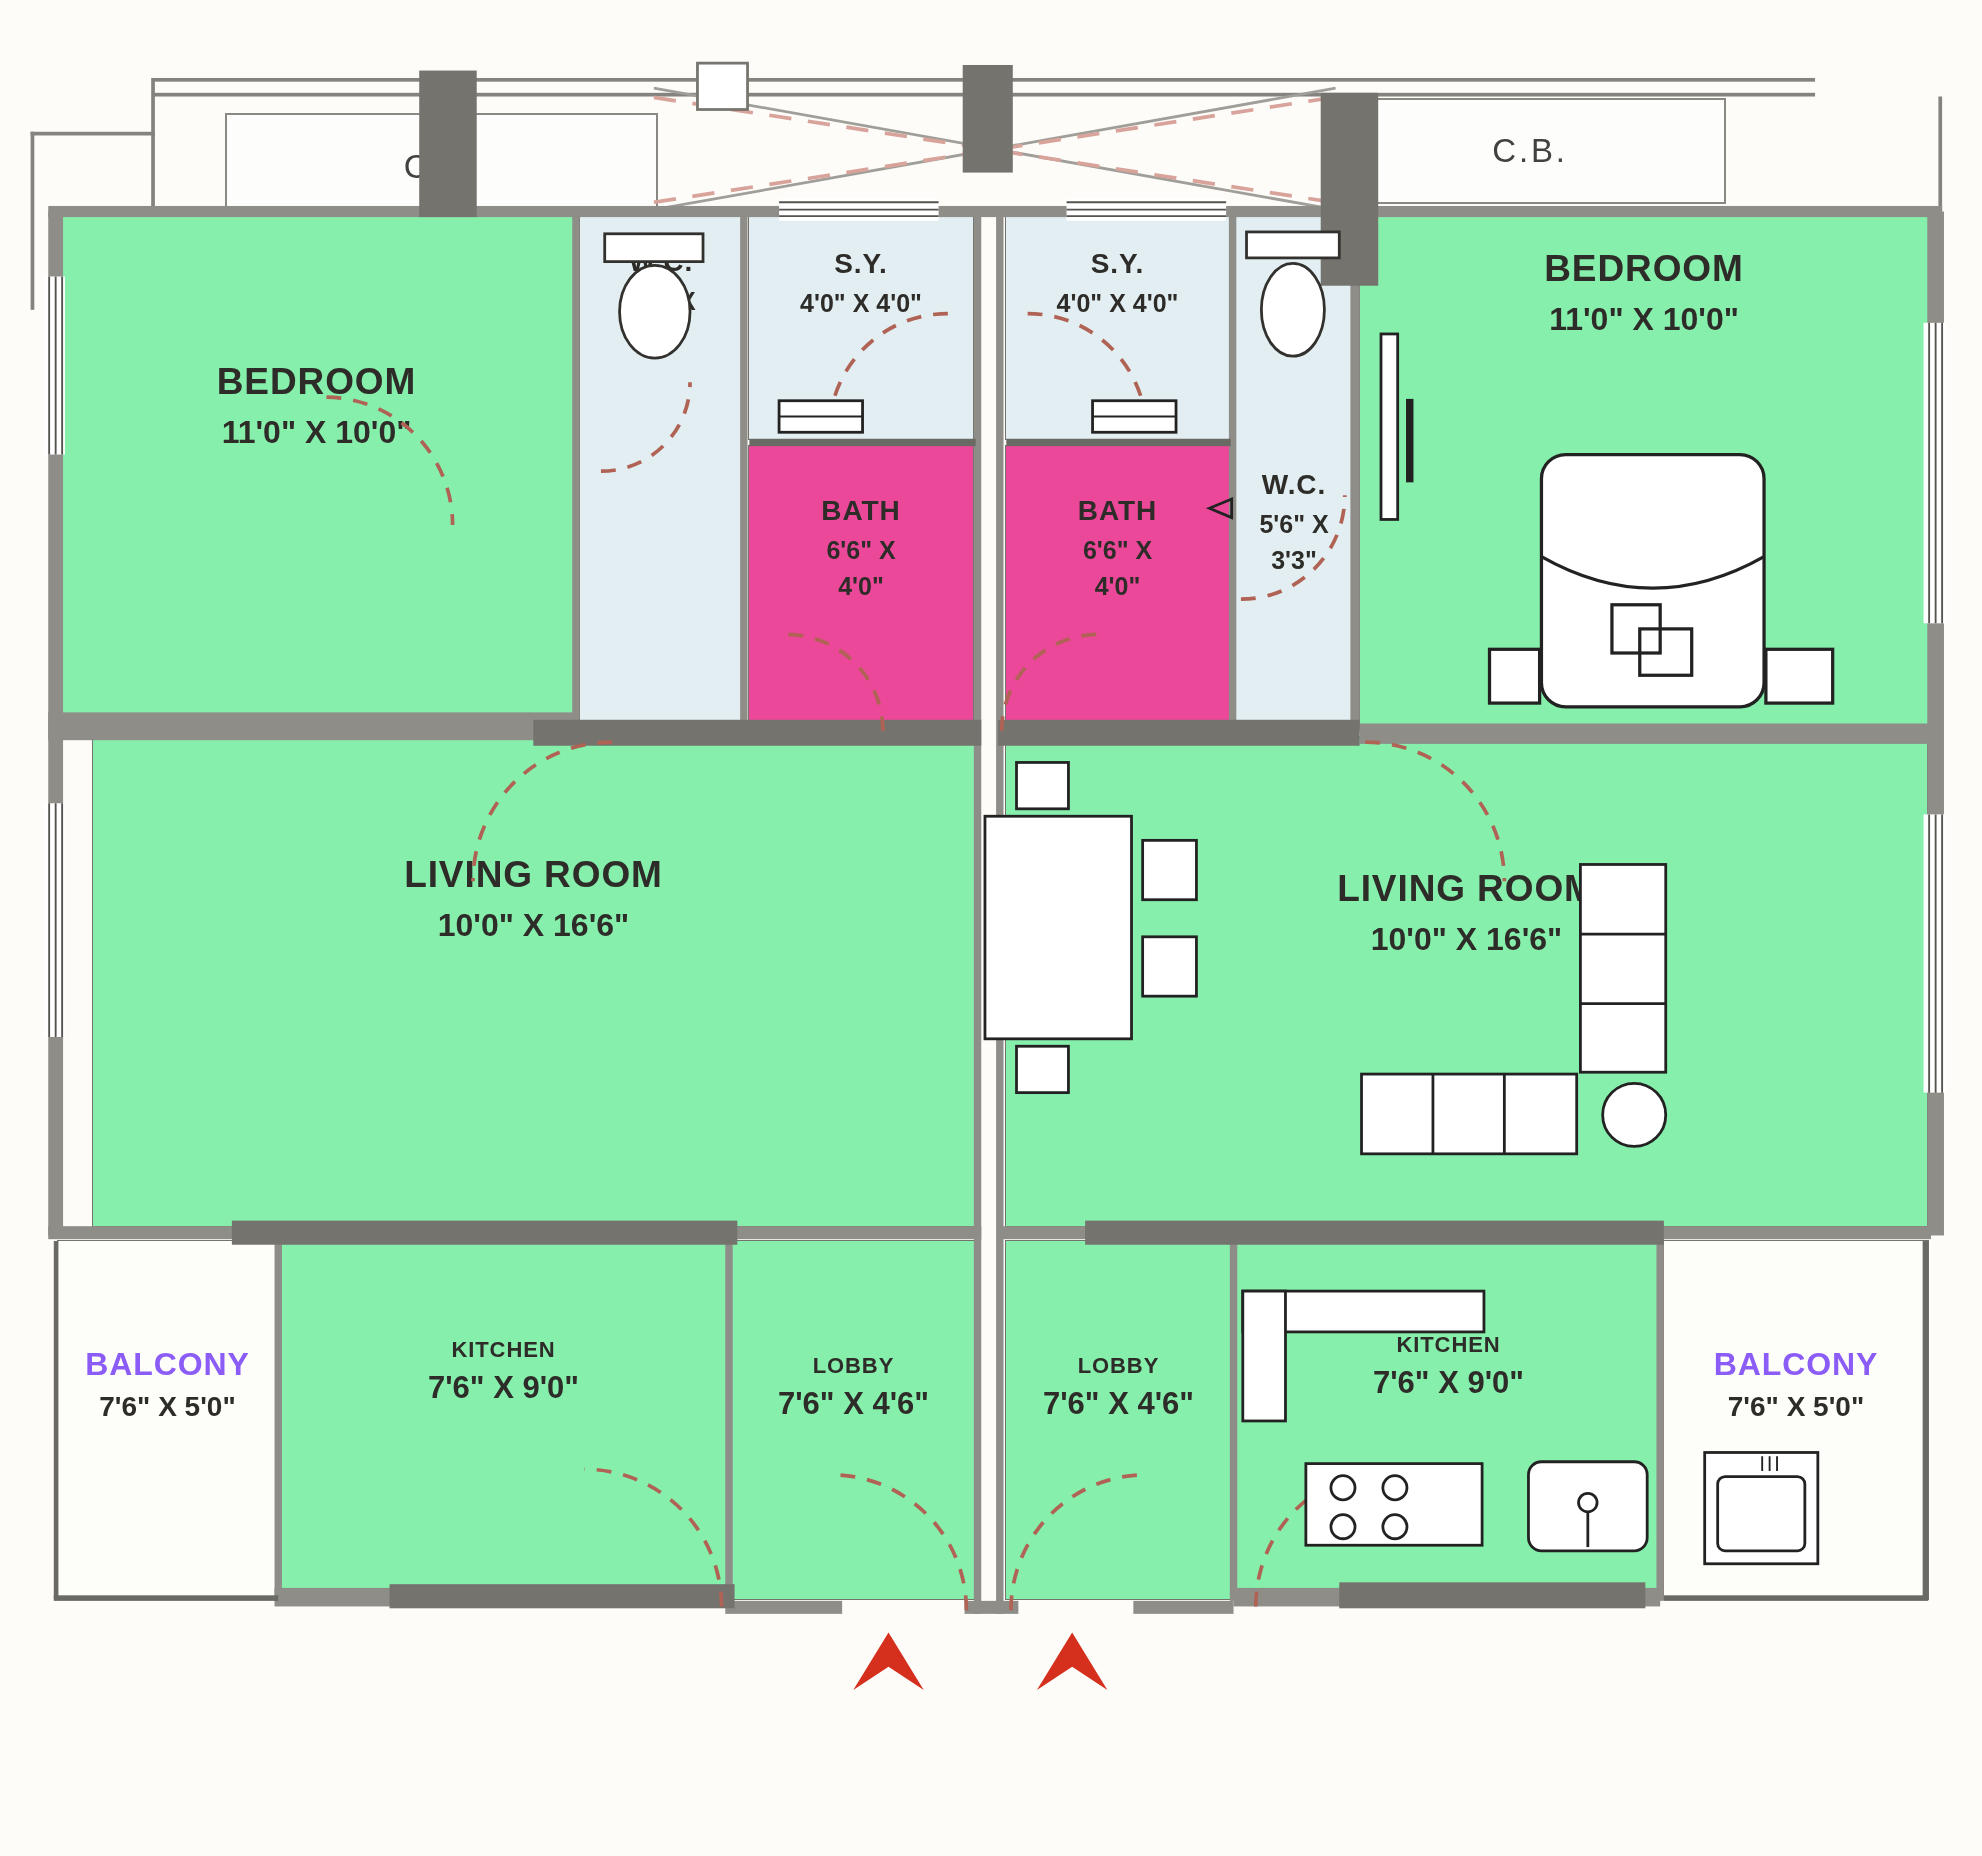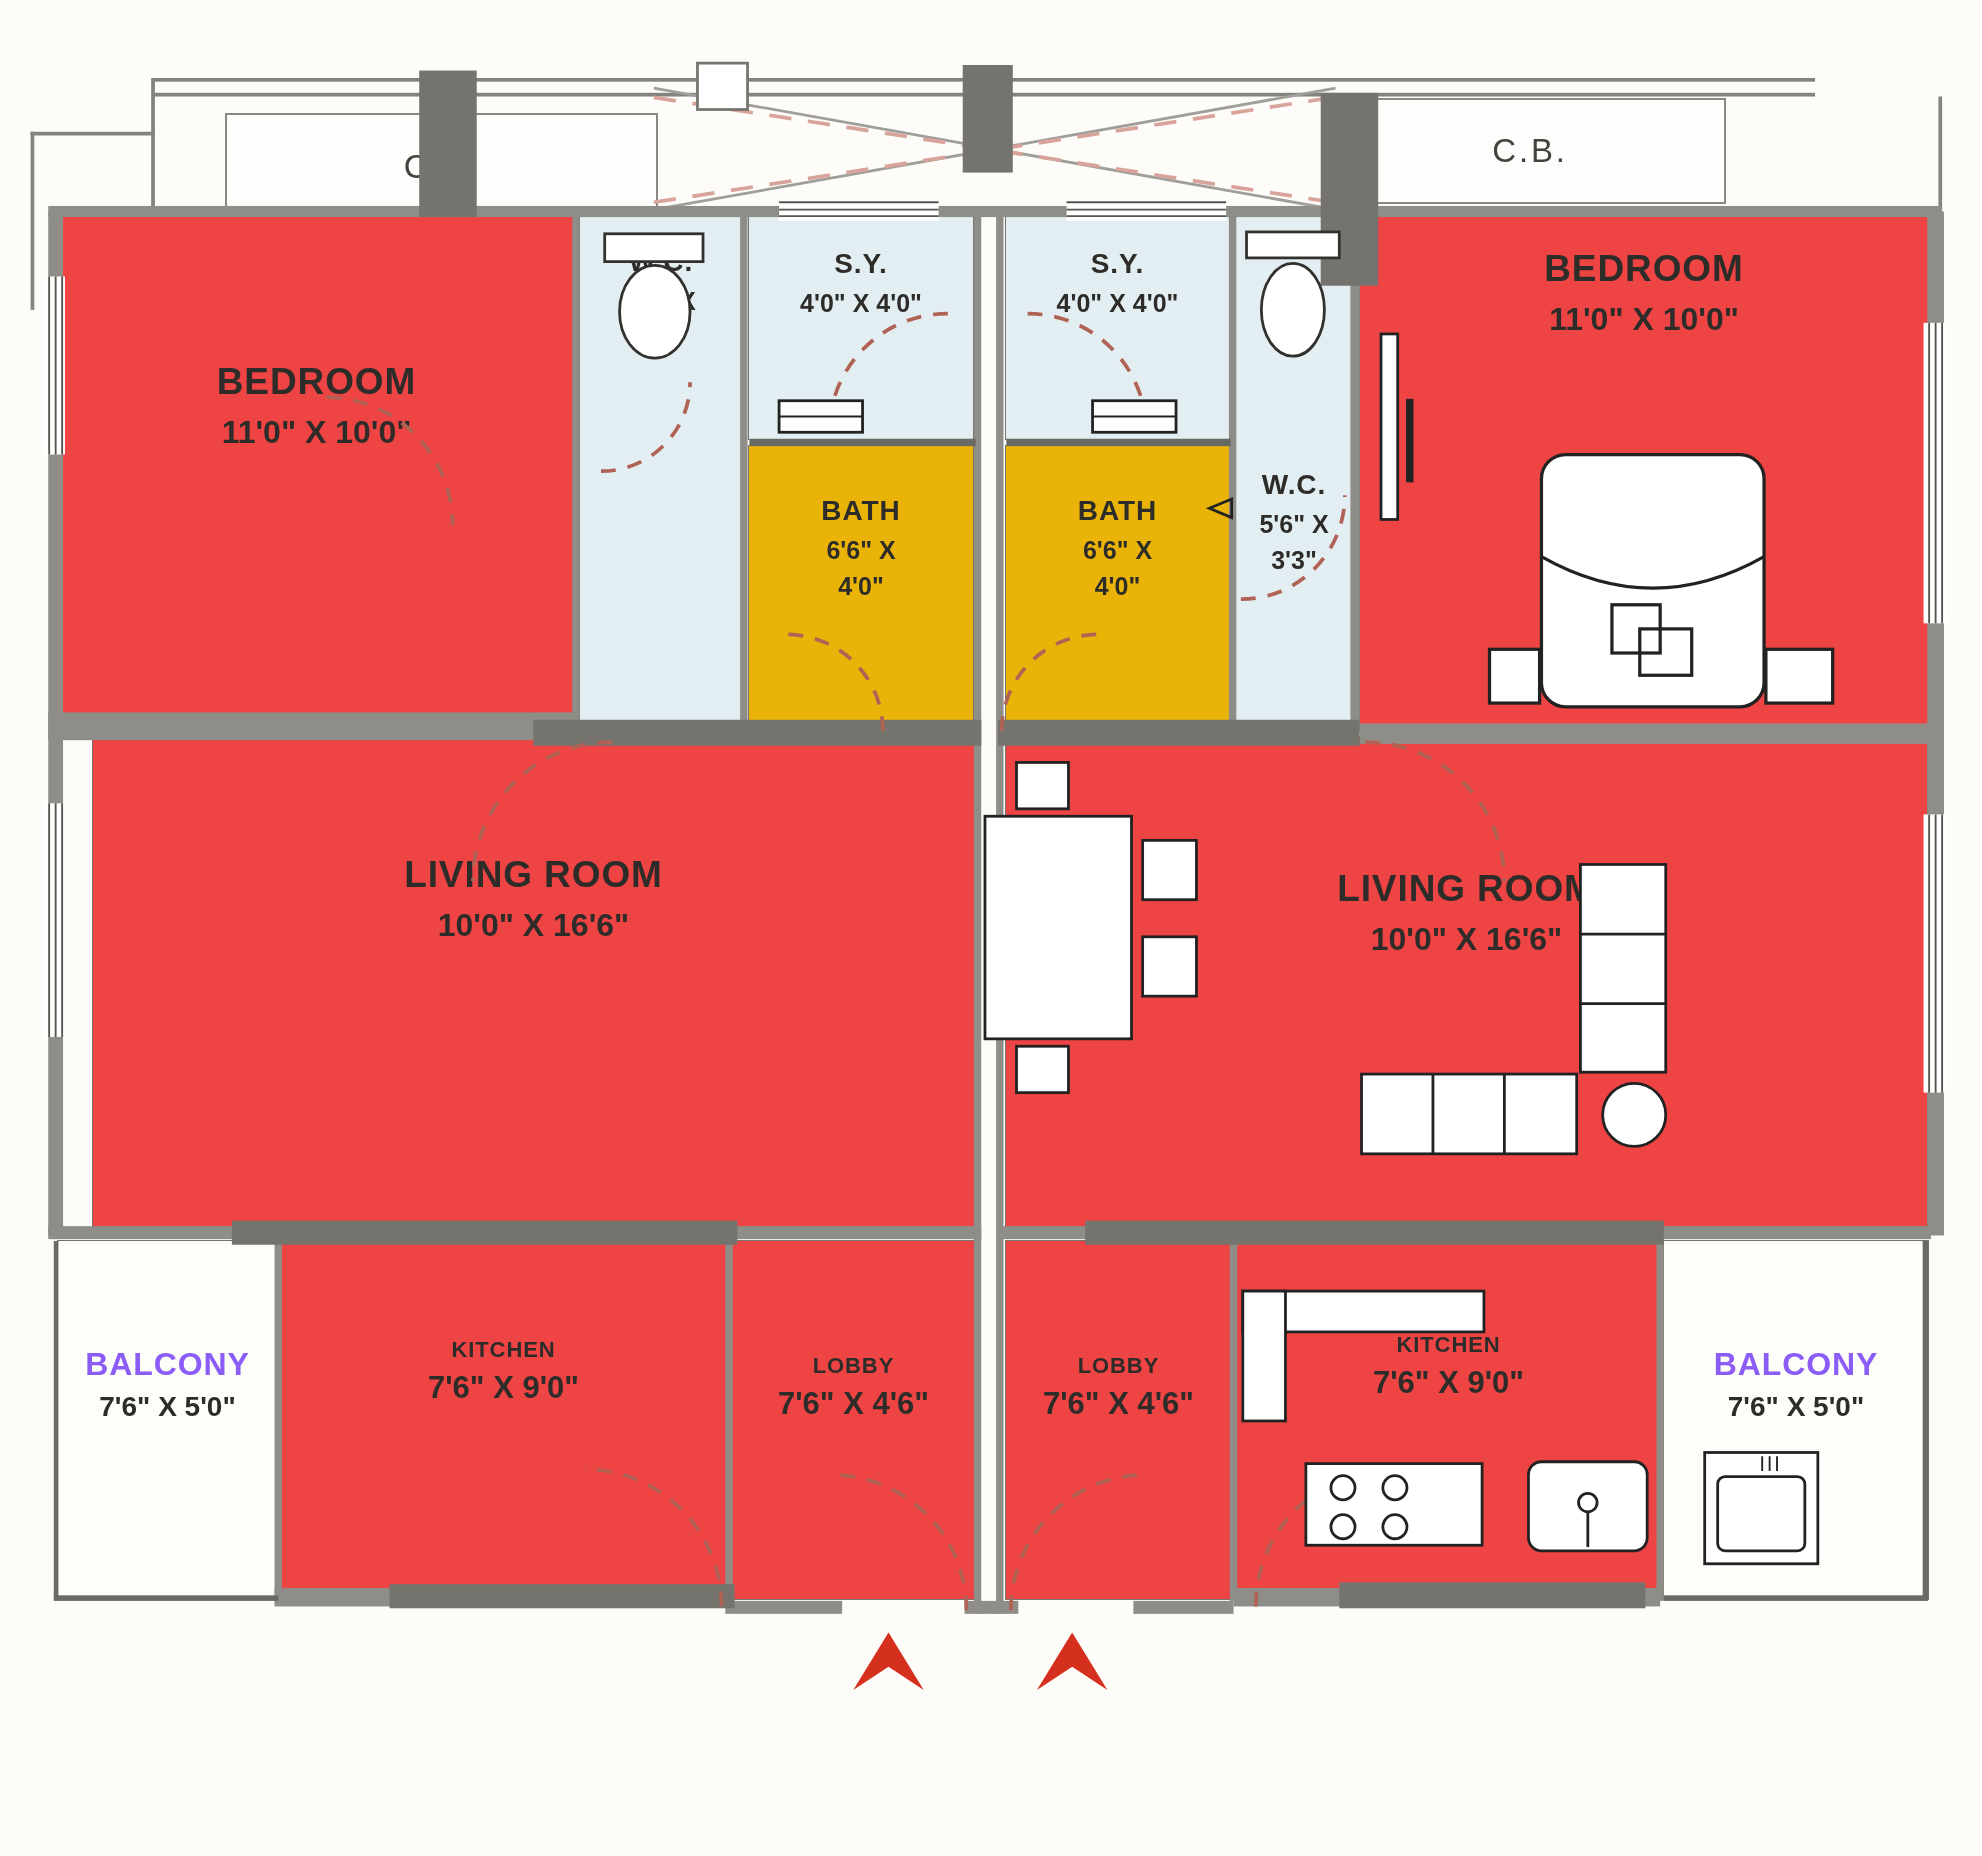--- a/index.html
+++ b/index.html
@@ -8,23 +8,23 @@
   .room{position:absolute;display:flex;flex-direction:column;align-items:center;box-sizing:border-box;
         outline:1.9px solid rgba(70,68,62,.75);}
   .rlabel{display:flex;flex-direction:column;align-items:center;text-align:center;line-height:1.45;}
   .rname{font-weight:bold;letter-spacing:0.9px;}
   .big .rname{font-size:37px;}
   .big .rdims{font-size:32px;font-weight:600;}
   .med .rname{font-size:22px;}
   .med .rdims{font-size:31px;font-weight:600;}
   .small .rname{font-size:28px;}
   .small .rdims{font-size:25px;font-weight:600;}
-  .cream{background:#ef4444;}
+  .cream{background:#86efac;}
   .blue{background:#e2eef1;}
-  .pale{background:#eab308;}
+  .pale{background:#ec4899;}
   .white{background:#fdfdfa;}
   .red-name .rname{color:#8b5cf6;}
   .cb{position:absolute;background:#fdfdfb;border:2.8px solid #8a8883;display:flex;align-items:center;justify-content:center;
       font-size:33px;color:#44423e;letter-spacing:2.8px;}
   svg.overlay{position:absolute;left:0;top:0;pointer-events:none;}
 </style>
 </head>
 <body>
 
 <div id="stage">

